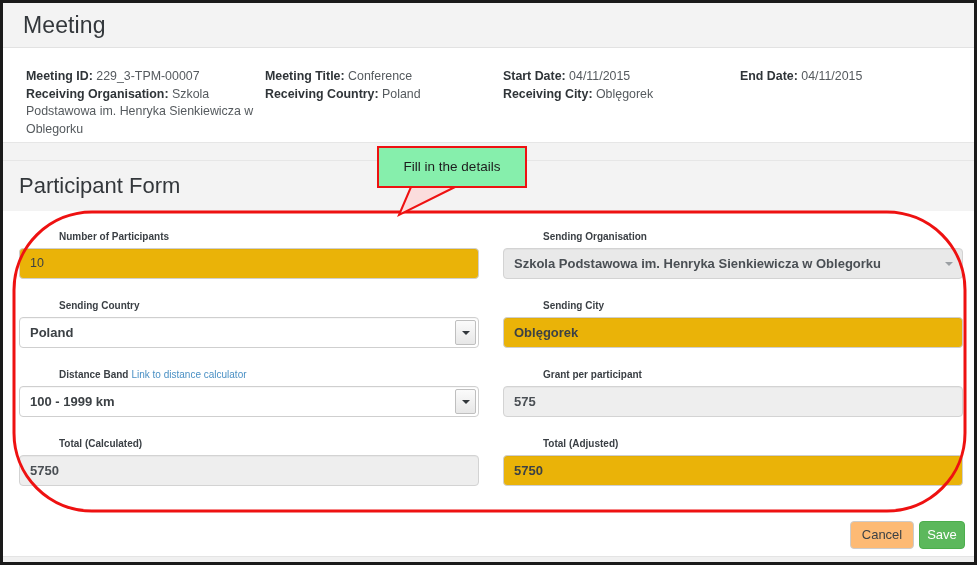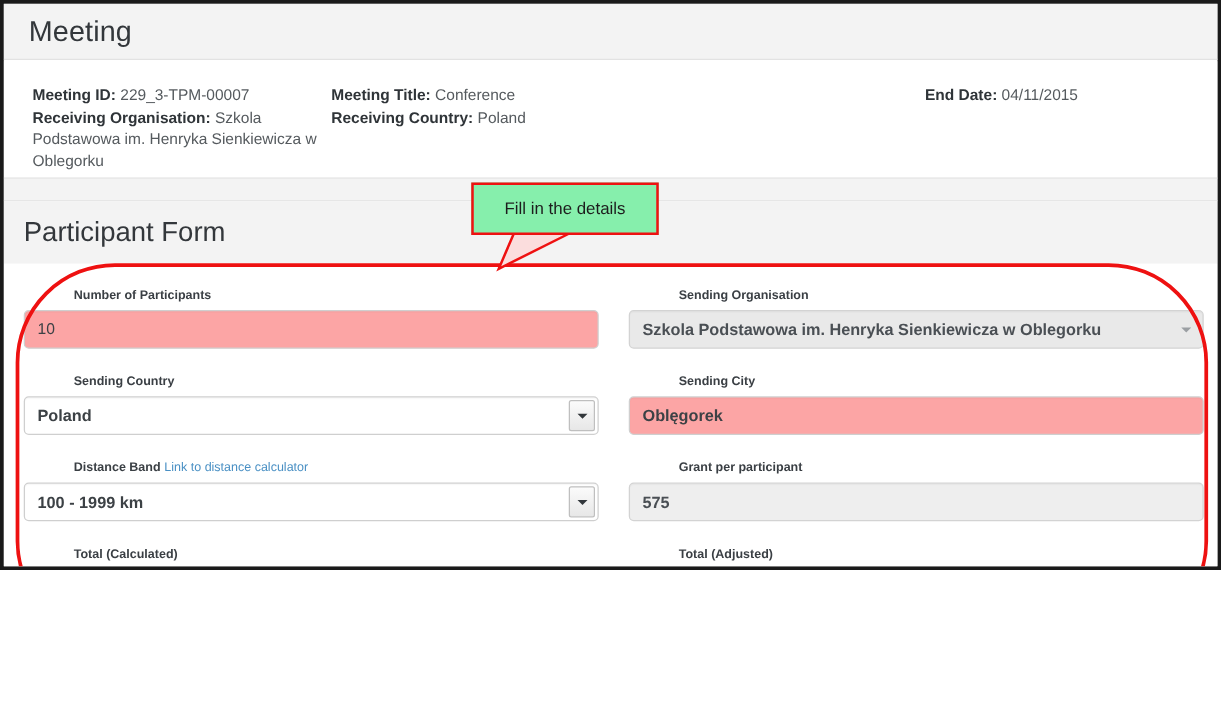--- a/index.html
+++ b/index.html
@@ -8,21 +8,21 @@
     background: #ffffff;
   }
   body {
     font-family: "Liberation Sans", sans-serif;
     -webkit-font-smoothing: antialiased;
   }
 
   #screen {
     position: relative;
     width: 977px;
-    height: 456px;
+    height: 565px;
     box-sizing: border-box;
     border: 3px solid #1a1a1a;
     background: #ffffff;
     overflow: hidden;
   }
 
   
   .title-band {
     position: absolute;
     left: 0; top: 0;
@@ -133,21 +133,21 @@
     margin-left: 3px;
     cursor: pointer;
   }
 
   .control {
     position: relative;
     height: 31px;
     box-sizing: border-box;
     border: 1px solid #cfcfcf;
     border-radius: 4px;
-    background: #fca5a5;
+    background: #eab308;
     font-size: 13px;
     font-weight: bold;
     color: #3c4145;
     line-height: 29px;
     padding: 0 10px;
     white-space: nowrap;
     overflow: hidden;
     box-shadow: inset 0 1px 1px rgba(0,0,0,.035);
   }
   .control.num {
@@ -304,20 +304,30 @@
       <div class="info-line">
         <b>Meeting Title:</b>
         <span>Conference</span>
       </div>
       <div class="info-line">
         <b>Receiving Country:</b>
         <span>Poland</span>
       </div>
     </div>
 
+    <div class="info-col c3">
+      <div class="info-line">
+        <b>Start Date:</b>
+        <span>04/11/2015</span>
+      </div>
+      <div class="info-line">
+        <b>Receiving City:</b>
+        <span>Oblęgorek</span>
+      </div>
+    </div>
 
     <div class="info-col c4">
       <div class="info-line">
         <b>End Date:</b>
         <span>04/11/2015</span>
       </div>
     </div>
 
   </div>
 

